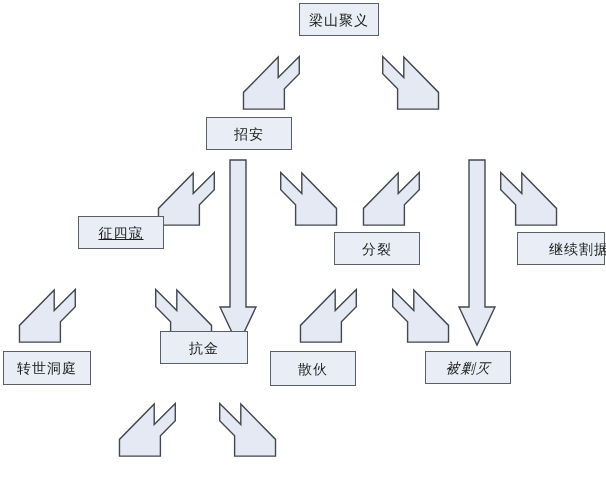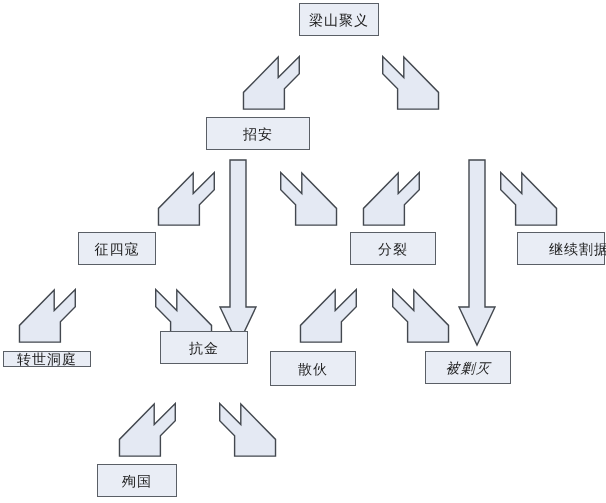--- a/index.html
+++ b/index.html
@@ -115,22 +115,21 @@
       <svg width="62" height="62" viewBox="0 0 62 62">
         <polygon points="58.28,7.44 37.20,28.52 37.20,8.06 2.48,43.40 2.48,60.14 43.40,60.14 43.40,39.68 58.28,24.80"></polygon>
       </svg>
     </div>
     <div class="arrow" style="left: 216px; top: 396px;">
       <svg width="62" height="62" viewBox="0 0 62 62">
         <polygon points="3.72,7.44 24.80,28.52 24.80,8.06 59.52,43.40 59.52,60.14 18.60,60.14 18.60,39.68 3.72,24.80"></polygon>
       </svg>
     </div>
     <div class="node" style="left: 299px; top: 3px; width: 80px; height: 33px;">梁山聚义</div>
-    <div class="node" style="left: 206px; top: 117px; width: 104px; height: 33px;">招安</div>
-    <div class="node" style="left: 78px; top: 232px; width: 78px; height: 33px;">征四寇</div>
-    <div class="node" style="left: 334px; top: 232px; width: 86px; height: 33px; margin-left: 16px;">分裂</div>
+    <div class="node" style="left: 206px; top: 117px; width: 86px; height: 33px;">招安</div>
+    <div class="node" style="left: 78px; top: 216px; width: 86px; height: 33px; text-decoration: underline;">征四寇</div>
+    <div class="node" style="left: 334px; top: 232px; width: 86px; height: 33px;">分裂</div>
     <div class="node" style="left: 517px; top: 232px; width: 88px; height: 33px; padding-left: 36px;">继续割据</div>
-    <div class="node" style="left: 3px; top: 351px; width: 88px; height: 16px;">转世洞庭</div>
+    <div class="node" style="left: 3px; top: 351px; width: 88px; height: 34px;">转世洞庭</div>
     <div class="node" style="left: 160px; top: 331px; width: 88px; height: 33px;">抗金</div>
     <div class="node" style="left: 270px; top: 351px; width: 86px; height: 35px;">散伙</div>
     <div class="node" style="left: 425px; top: 351px; width: 86px; height: 33px; font-style: italic;">被剿灭</div>
-    <div class="node" style="left: 97px; top: 464px; width: 80px; height: 33px;">殉国</div>
   </div>
 
 </body></html>

